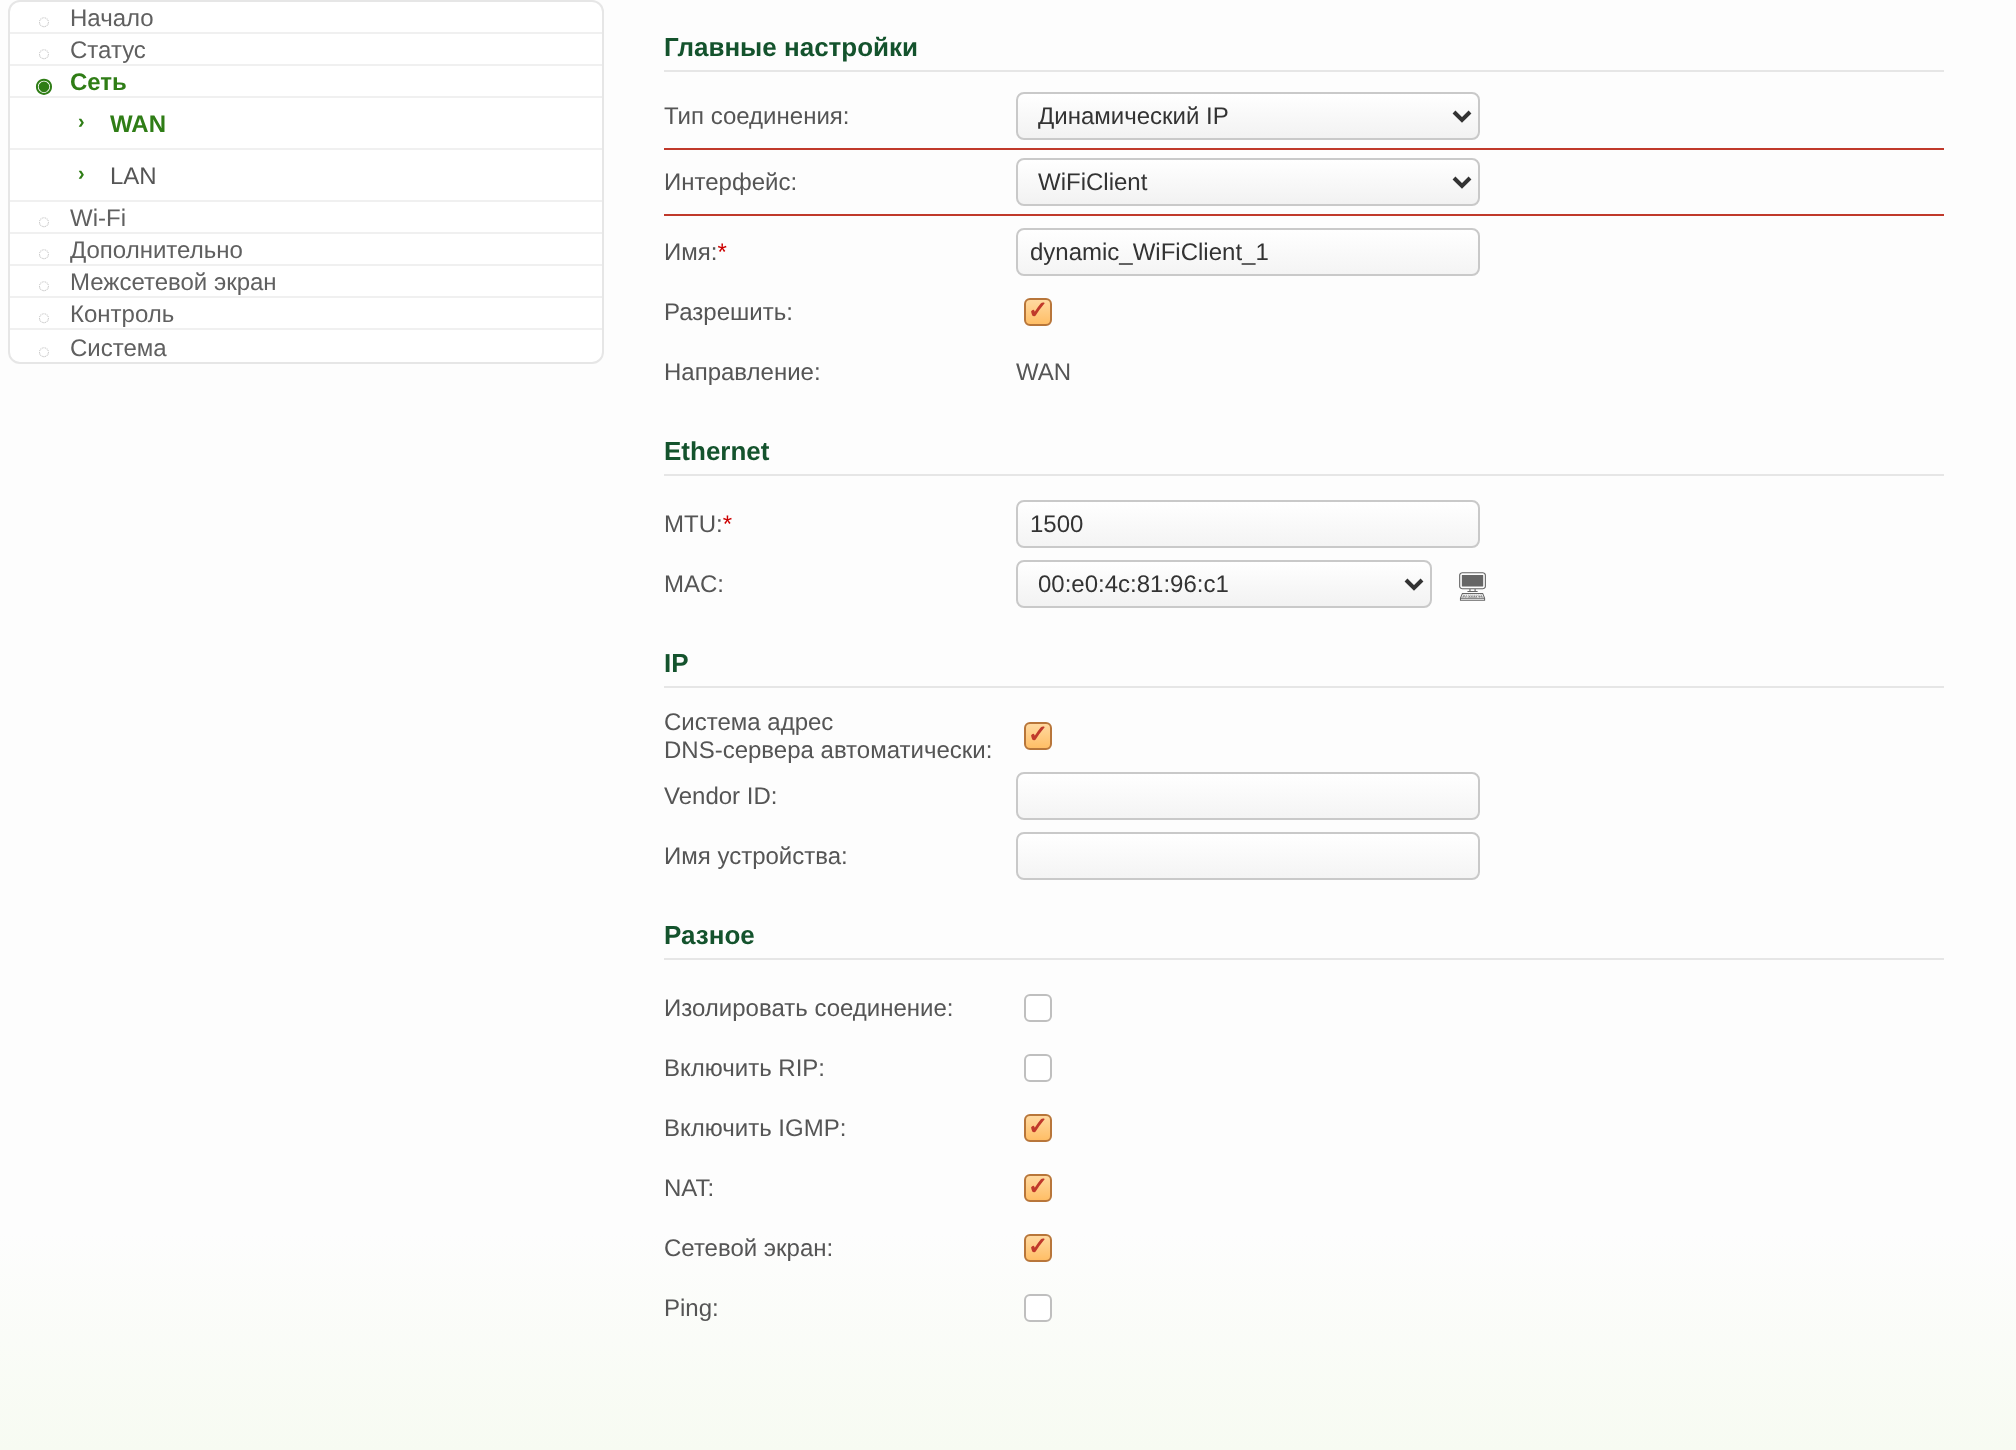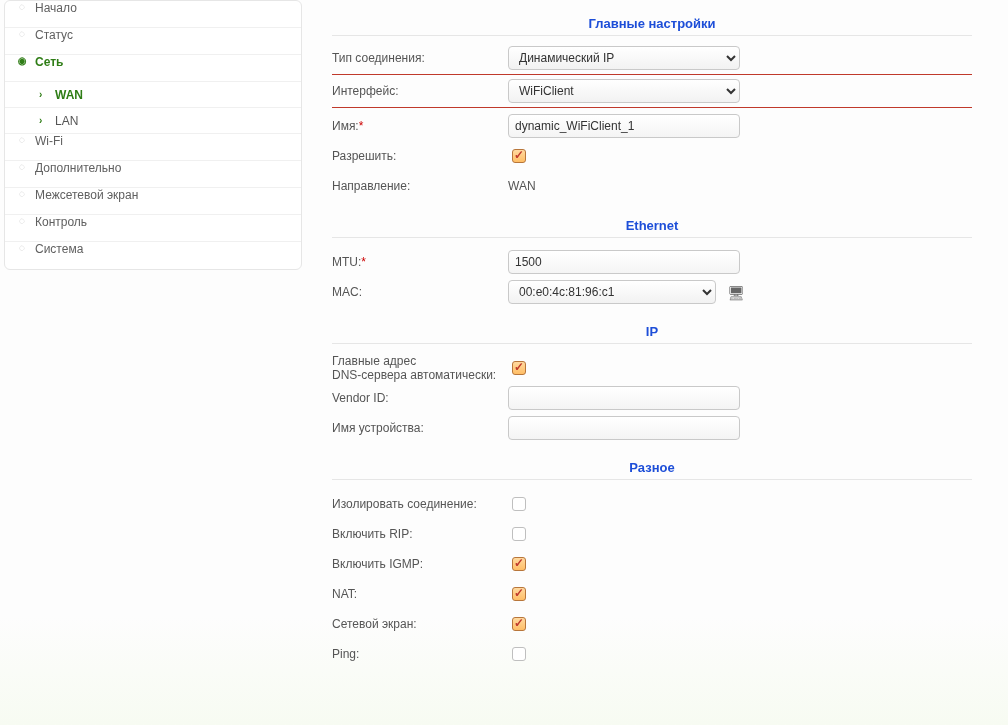--- a/index.html
+++ b/index.html
@@ -18,22 +18,22 @@
   
   .sidebar {
     width: 298px;
     margin: 0 0 0 4px;
     border: 1px solid #e6e6e6;
     border-radius: 6px;
     background: #fff;
   }
   .nav-item {
     display: flex;
-    align-items: flex-start;
-    height: 27px;
+    align-items: flex-end;
+    height: 16px;
     padding: 0 12px;
     border-bottom: 1px solid #f0f0f0;
     color: #606060;
     cursor: pointer;
   }
   .nav-item:last-child { border-bottom: none; }
   .nav-item .bullet {
     width: 10px; height: 10px;
     margin-right: 8px;
     display: inline-flex; align-items: center; justify-content: center;
@@ -63,27 +63,26 @@
     padding: 16px 30px 30px 30px;
     max-width: 700px;
   }
   .breadcrumb {
     font-size: 16px;
     color: #1b4f8a;
     font-weight: bold;
     margin-bottom: 24px;
   }
   .section-title {
-    color: #1d4ed8;
+    color: #14532d;
     font-weight: bold;
     font-size: 13px;
     border-bottom: 1px solid #e6e6e6;
     padding-bottom: 4px;
     margin: 18px 0 10px 0;
-    text-align: center;
   }
   .main .section-title:first-of-type { margin-top: 0; }
   .row {
     display: flex;
     align-items: center;
     min-height: 28px;
     margin-bottom: 2px;
   }
   .row label.lbl {
     width: 176px;
@@ -247,21 +246,21 @@
           <option>00:e0:4c:81:96:c1</option>
         </select>
         <span class="mac-icon">🖥</span>
       </div>
     </div>
 
     <div class="section-title">IP</div>
 
     <div class="row">
       <label class="lbl">
-        <span>Главные адрес</span><br>
+        <span>Система адрес</span><br>
         <span>DNS-сервера автоматически:</span>
       </label>
       <div class="ctl">
         <input type="checkbox" class="cbx" checked="" style="">
       </div>
     </div>
 
     <div class="row">
       <label class="lbl">Vendor ID:</label>
       <div class="ctl">

